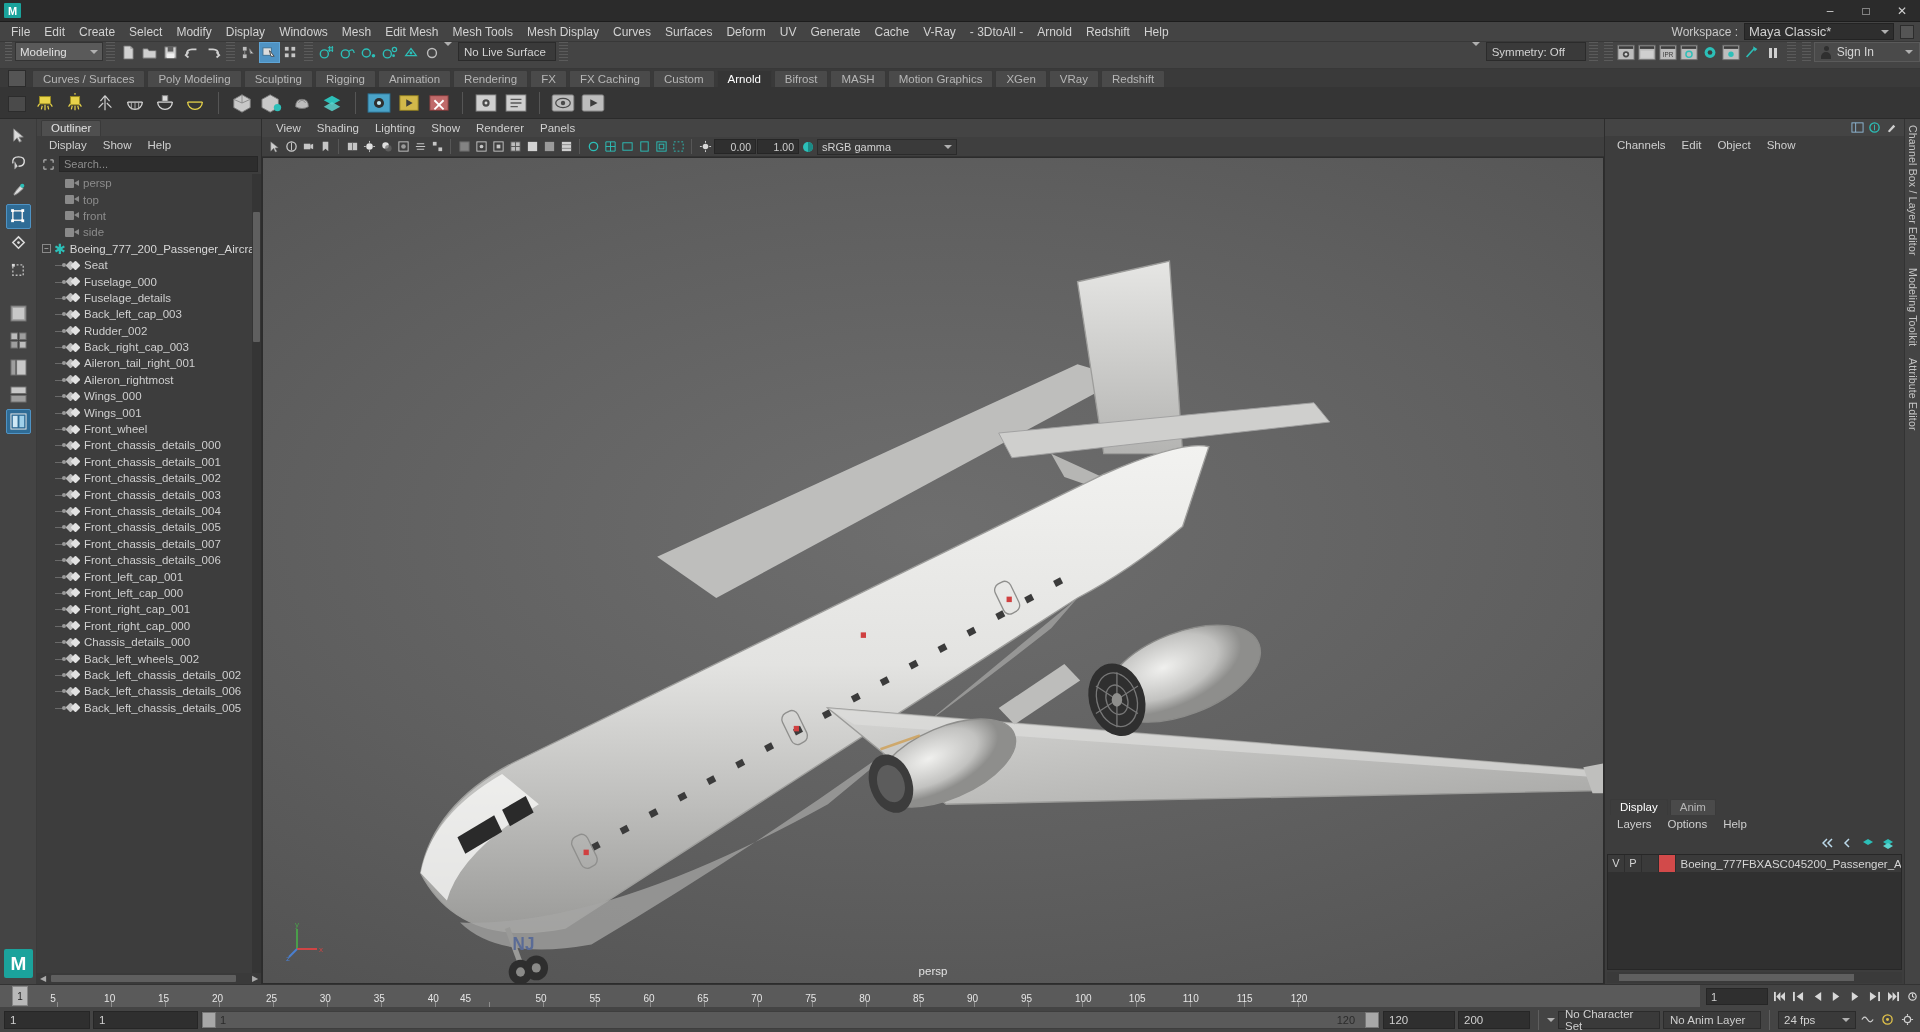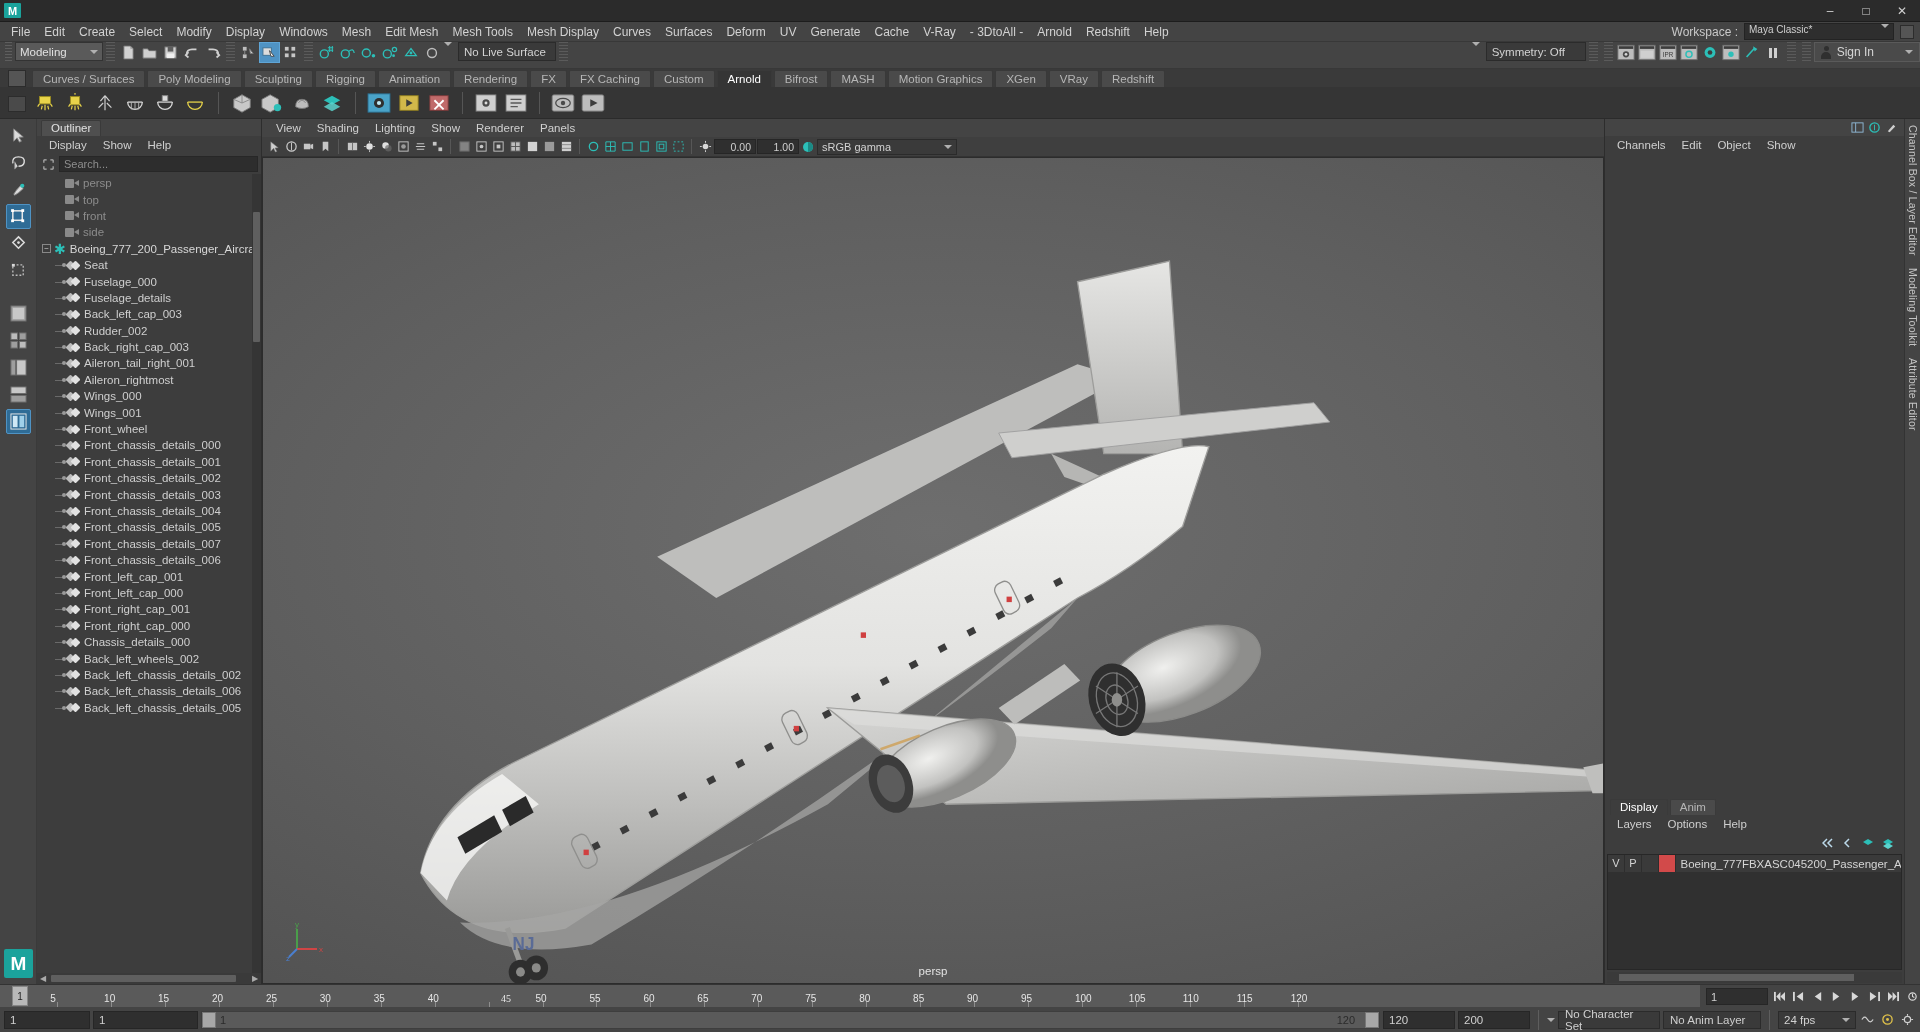--- a/index.html
+++ b/index.html
@@ -35,21 +35,21 @@
     padding-left:4px; flex:none; border-bottom:1px solid #383838;
   }
   .menu-item{
     padding:0 7px; height:20px; line-height:20px; font-size:12px; color:#d2d2d2;
     white-space:nowrap; cursor:default;
   }
   .workspace-zone{ margin-left:auto; display:flex;align-items:center;gap:6px; padding-right:6px;}
   .workspace-label{ font-size:12px;color:#c9c9c9; }
   .workspace-combo{
     width:150px;height:17px;background:#2e2e2e;border:1px solid #232323;
-    display:flex;align-items:flex-start;padding:0 4px;font-size:10px;color:#cfcfcf;
+    display:flex;align-items:center;padding:0 4px;font-size:13px;color:#cfcfcf;
   }
   .combo-arrow{ margin-left:auto; width:0;height:0;border-left:4px solid transparent;
     border-right:4px solid transparent;border-top:4px solid #b0b0b0; }
   .ws-icon{width:14px;height:14px;background:#555;border:1px solid #2c2c2c;}
 
   
   .statusline{
     height:27px;background:#444;display:flex;align-items:flex-start;gap:0px;
     flex:none;border-bottom:1px solid #383838; padding-left:2px;
   }
@@ -1394,21 +1394,21 @@
           <div class="tick-lbl" style="left: 211.951px;">20</div>
           <div class="tick" style="left: 218.951px;"></div>
           <div class="tick-lbl" style="left: 265.885px;">25</div>
           <div class="tick" style="left: 272.885px;"></div>
           <div class="tick-lbl" style="left: 319.82px;">30</div>
           <div class="tick" style="left: 326.82px;"></div>
           <div class="tick-lbl" style="left: 373.754px;">35</div>
           <div class="tick" style="left: 380.754px;"></div>
           <div class="tick-lbl" style="left: 427.689px;">40</div>
           <div class="tick" style="left: 434.689px;"></div>
-          <div class="tick-lbl" style="left: 501px; font-family: Liberation Serif, serif;">45</div>
+          <div class="tick-lbl" style="left: 460px;">45</div>
           <div class="tick" style="left: 488.623px;"></div>
           <div class="tick-lbl" style="left: 535.557px;">50</div>
           <div class="tick" style="left: 542.557px;"></div>
           <div class="tick-lbl" style="left: 589.492px;">55</div>
           <div class="tick" style="left: 596.492px;"></div>
           <div class="tick-lbl" style="left: 643.426px;">60</div>
           <div class="tick" style="left: 650.426px;"></div>
           <div class="tick-lbl" style="left: 697.361px;">65</div>
           <div class="tick" style="left: 704.361px;"></div>
           <div class="tick-lbl" style="left: 751.295px;">70</div>

